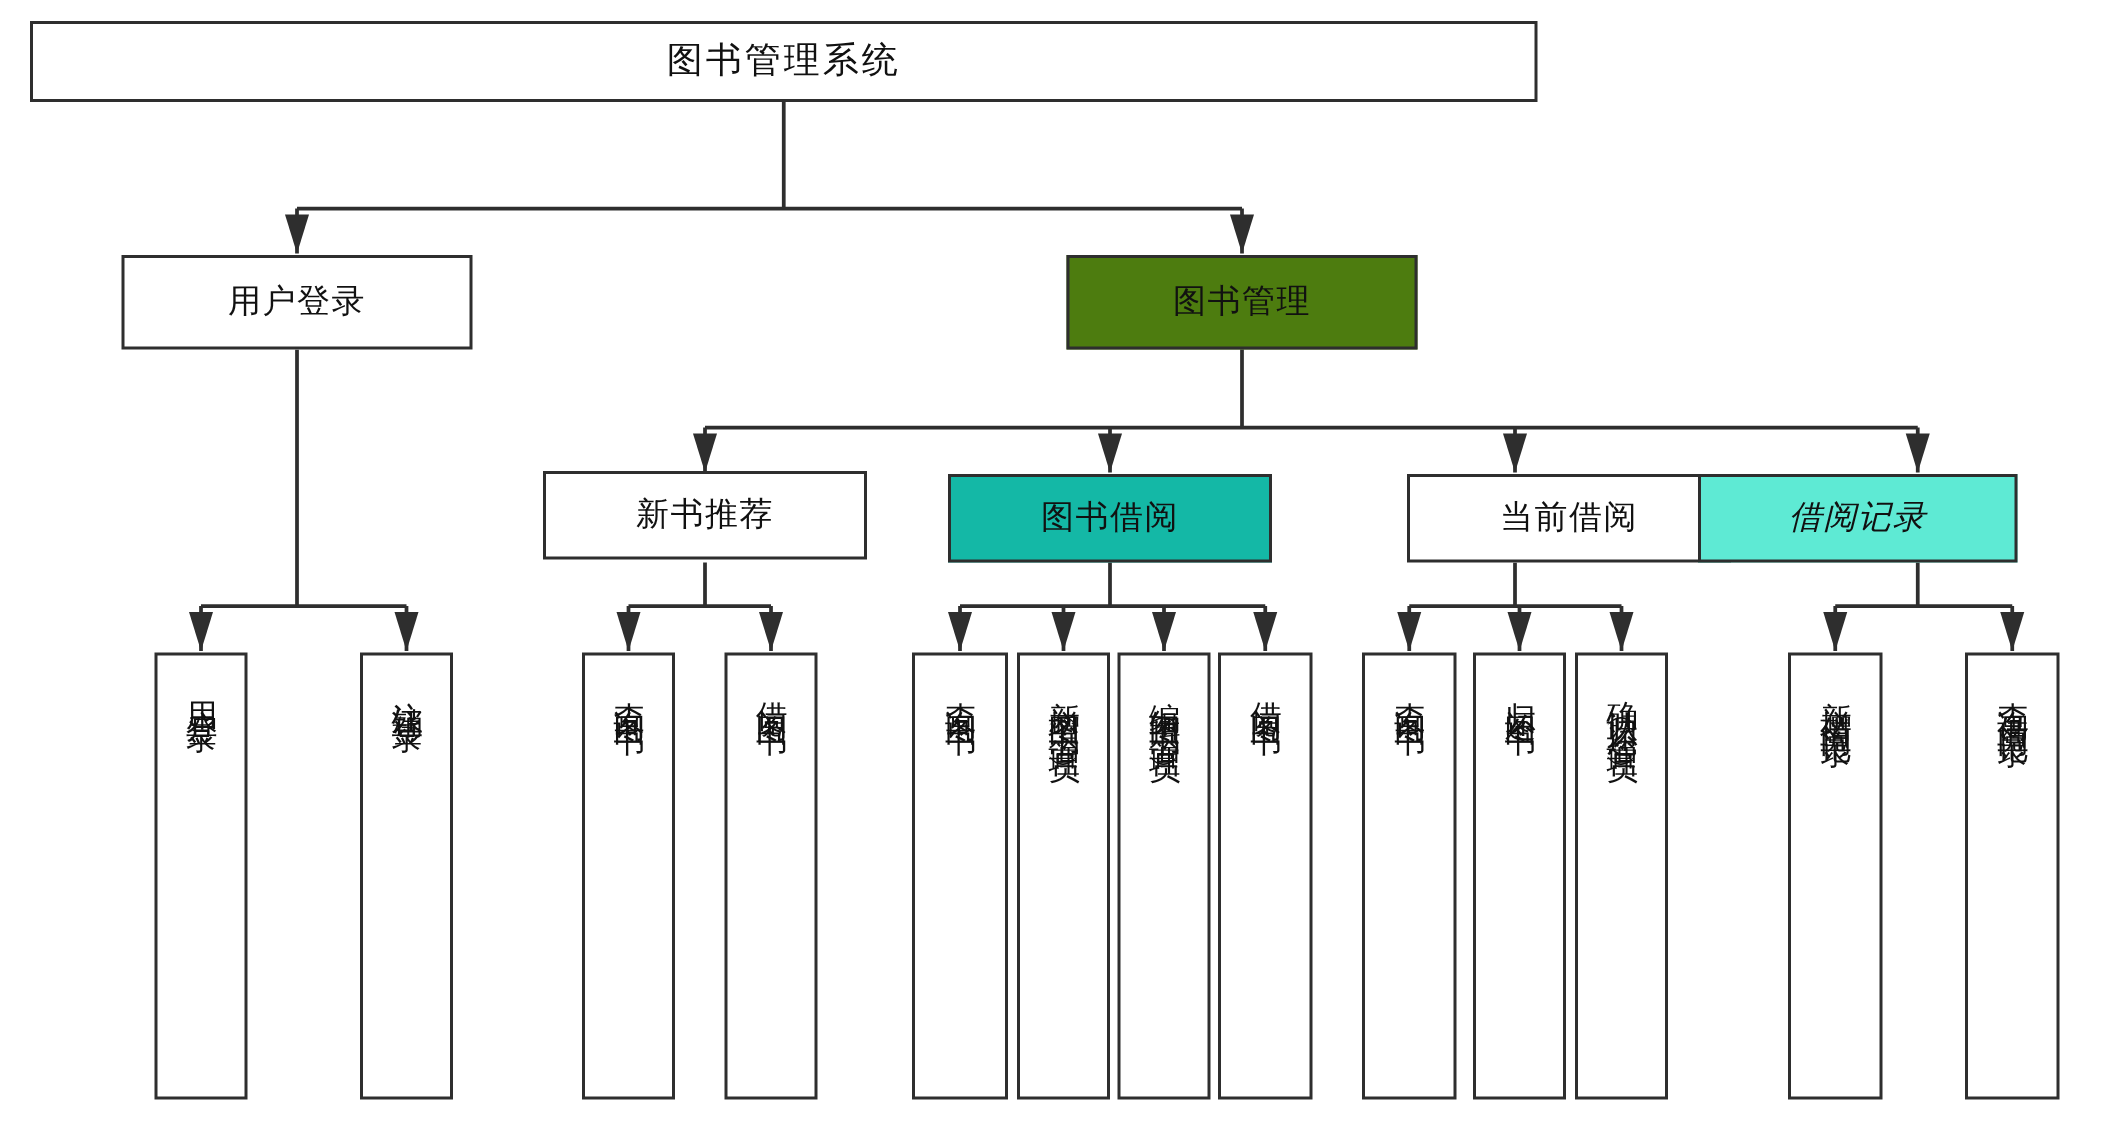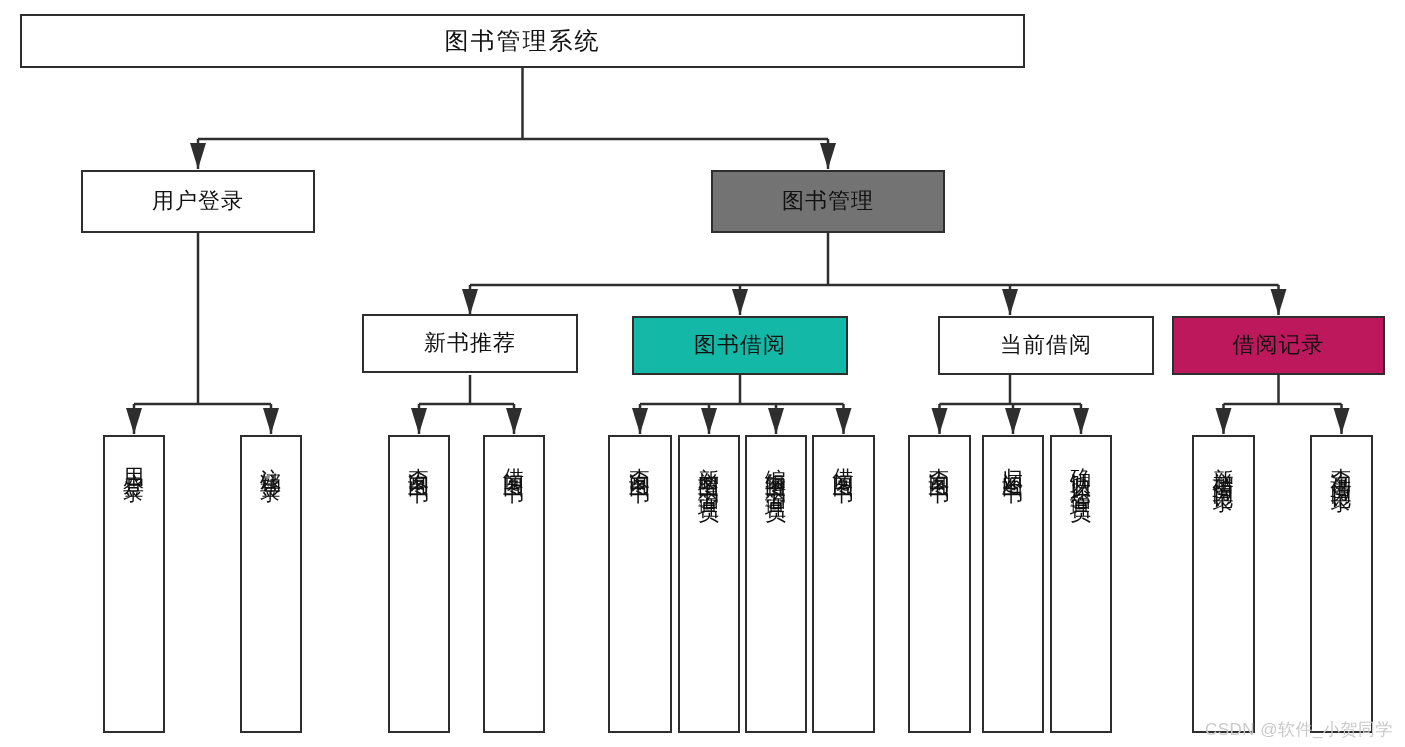--- a/index.html
+++ b/index.html
@@ -78,33 +78,33 @@
       <polygon points="1333.5,408 1349.5,408 1341.5,434" fill="#2e2e2e"></polygon>
     </svg>
 
   <div id="nodes-layer">
       <div class="node h title" style="left: 20px; top: 14px; width: 1005px; height: 54px; border-color: rgb(46, 46, 46); background: rgb(255, 255, 255); color: rgb(17, 17, 17);">
         <span>图书管理系统</span>
       </div>
       <div class="node h" style="left: 81px; top: 170px; width: 234px; height: 63px; border-color: rgb(46, 46, 46); background: rgb(255, 255, 255); color: rgb(17, 17, 17);">
         <span>用户登录</span>
       </div>
-      <div class="node h" style="left: 711px; top: 170px; width: 234px; height: 63px; border-color: rgb(46, 46, 46); background: #737373; color: rgb(17, 17, 17);">
+      <div class="node h" style="left: 711px; top: 170px; width: 234px; height: 63px; border-color: rgb(46, 46, 46); background: #4d7c0f; color: rgb(17, 17, 17);">
         <span>图书管理</span>
       </div>
       <div class="node h" style="left: 362px; top: 314px; width: 216px; height: 59px; border-color: rgb(46, 46, 46); background: rgb(255, 255, 255); color: rgb(17, 17, 17); text-align: center;">
         <span>新书推荐</span>
       </div>
       <div class="node h" style="left: 632px; top: 316px; width: 216px; height: 59px; border-color: rgb(46, 46, 46); background: #14b8a6; color: rgb(17, 17, 17);">
         <span>图书借阅</span>
       </div>
       <div class="node h" style="left: 902px; top: 316px; width: 216px; height: 59px; border-color: rgb(46, 46, 46); background: rgb(255, 255, 255); color: rgb(17, 17, 17); margin-left: 36px;">
         <span>当前借阅</span>
       </div>
-      <div class="node h" style="left: 1172px; top: 316px; width: 213px; height: 59px; border-color: rgb(46, 46, 46); background: #be185d; color: rgb(17, 17, 17);">
+      <div class="node h" style="left: 1132px; top: 316px; width: 213px; height: 59px; border-color: rgb(46, 46, 46); background: #5eead4; color: rgb(17, 17, 17); font-style: italic;">
         <span>借阅记录</span>
       </div>
       <div class="node v" style="left: 103px; top: 435px; width: 62px; height: 298px; border-color: rgb(46, 46, 46); background: rgb(255, 255, 255); color: rgb(17, 17, 17);">
         <span>用户登录</span>
       </div>
       <div class="node v" style="left: 240px; top: 435px; width: 62px; height: 298px; border-color: rgb(46, 46, 46); background: rgb(255, 255, 255); color: rgb(17, 17, 17);">
         <span>注销登录</span>
       </div>
       <div class="node v" style="left: 388px; top: 435px; width: 62px; height: 298px; border-color: rgb(46, 46, 46); background: rgb(255, 255, 255); color: rgb(17, 17, 17);">
         <span>查询图书</span>
@@ -134,14 +134,13 @@
         <span>确认归还（管理员）</span>
       </div>
       <div class="node v" style="left: 1192px; top: 435px; width: 63px; height: 298px; border-color: rgb(46, 46, 46); background: rgb(255, 255, 255); color: rgb(17, 17, 17);">
         <span>新增借阅记录</span>
       </div>
       <div class="node v" style="left: 1310px; top: 435px; width: 63px; height: 298px; border-color: rgb(46, 46, 46); background: rgb(255, 255, 255); color: rgb(17, 17, 17);">
         <span>查询借阅记录</span>
       </div>
     </div>
 
-  <div id="watermark">CSDN @软件_小贺同学</div>
 </div>
 
 </body></html>

